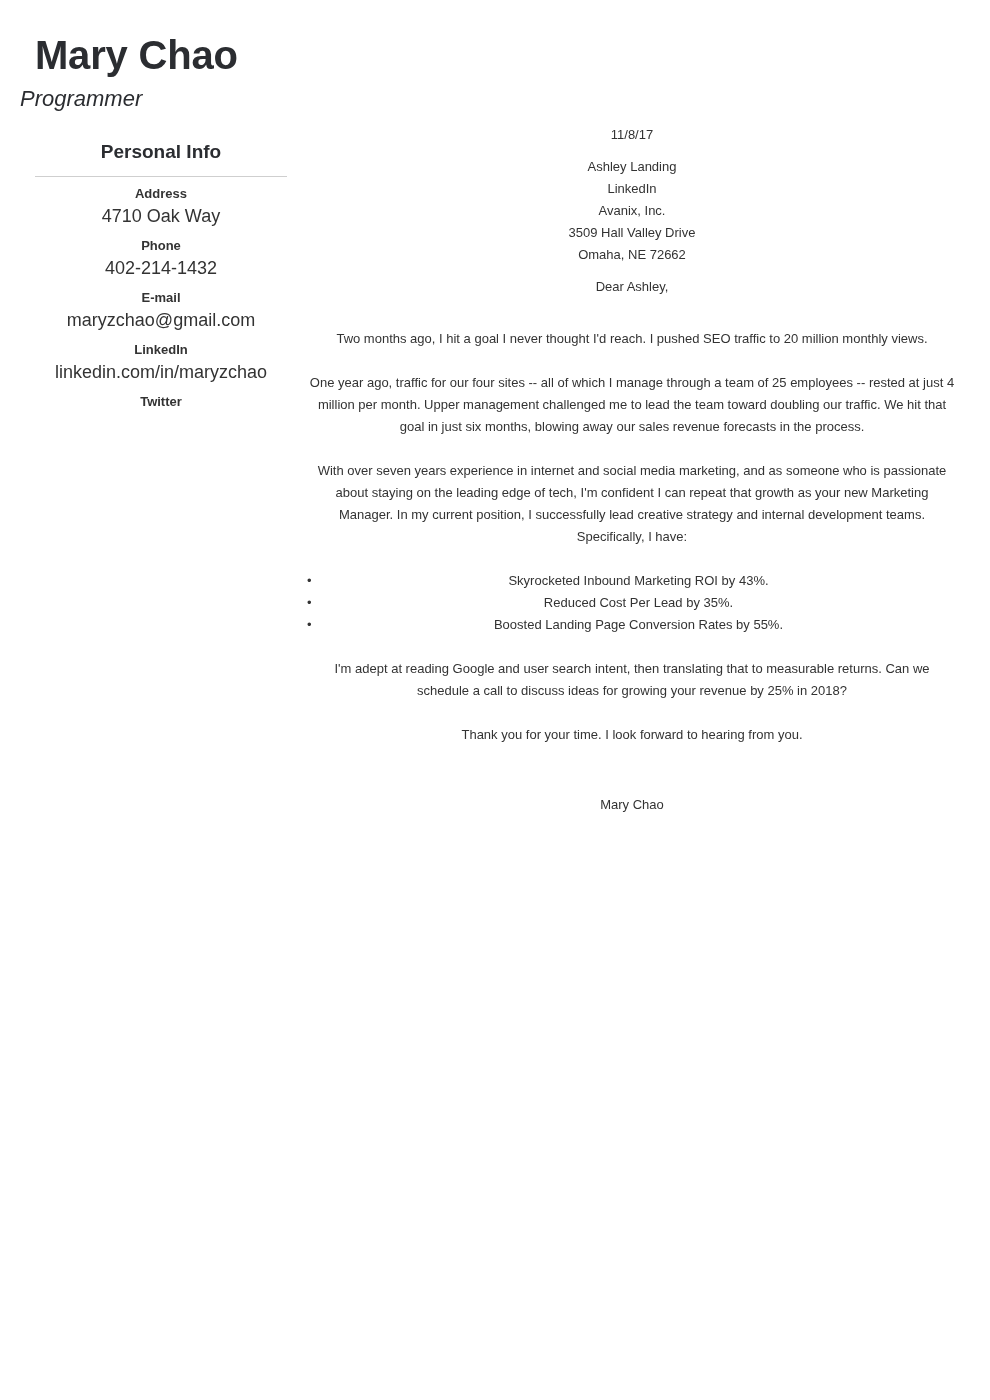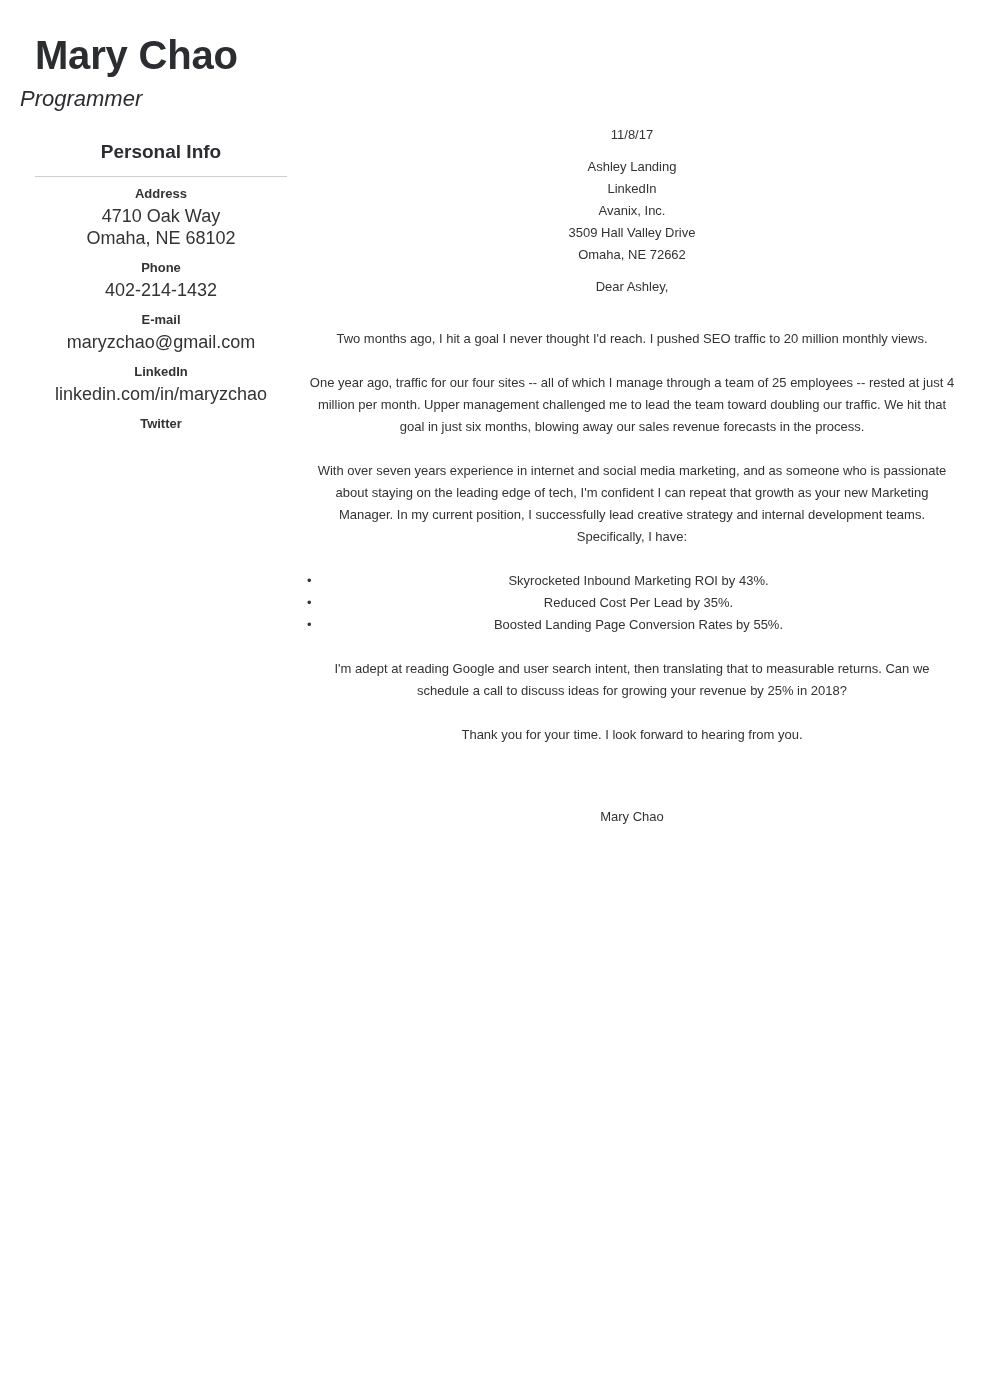--- a/index.html
+++ b/index.html
@@ -41,35 +41,34 @@
       position: absolute; left: 307px; top: 124px; width: 650px;
       font-size: 13px; line-height: 22px; color: #333;
     }
     .letter .date { margin-bottom: 10px; }
     .letter .recipient { margin-bottom: 10px; }
     .letter .greeting { margin-bottom: 30px; }
     .letter p { margin-bottom: 22px; }
     .letter ul { list-style: none; margin-bottom: 22px; }
     .letter li { position: relative; padding-left: 13px; }
     .letter li .bullet { position: absolute; left: 0; top: 0; }
-    .letter .closing { margin-bottom: 60px; }
+    .letter .closing { margin-bottom: 48px; }
   </style>
 </head>
 <body>
 
 <div class="name">Mary Chao</div>
 <div class="title">Programmer</div>
 
 <div class="sidebar">
   <h2>Personal Info</h2>
 
   <div class="info-group">
     <div class="info-label">Address</div>
     <div class="info-value">4710 Oak Way</div>
-    <div class="info-value">Omaha, NE 68102</div>
   </div>
 
   <div class="info-group">
     <div class="info-label">Phone</div>
     <div class="info-value">402-214-1432</div>
   </div>
 
   <div class="info-group">
     <div class="info-label">E-mail</div>
     <div class="info-value">maryzchao@gmail.com</div>

